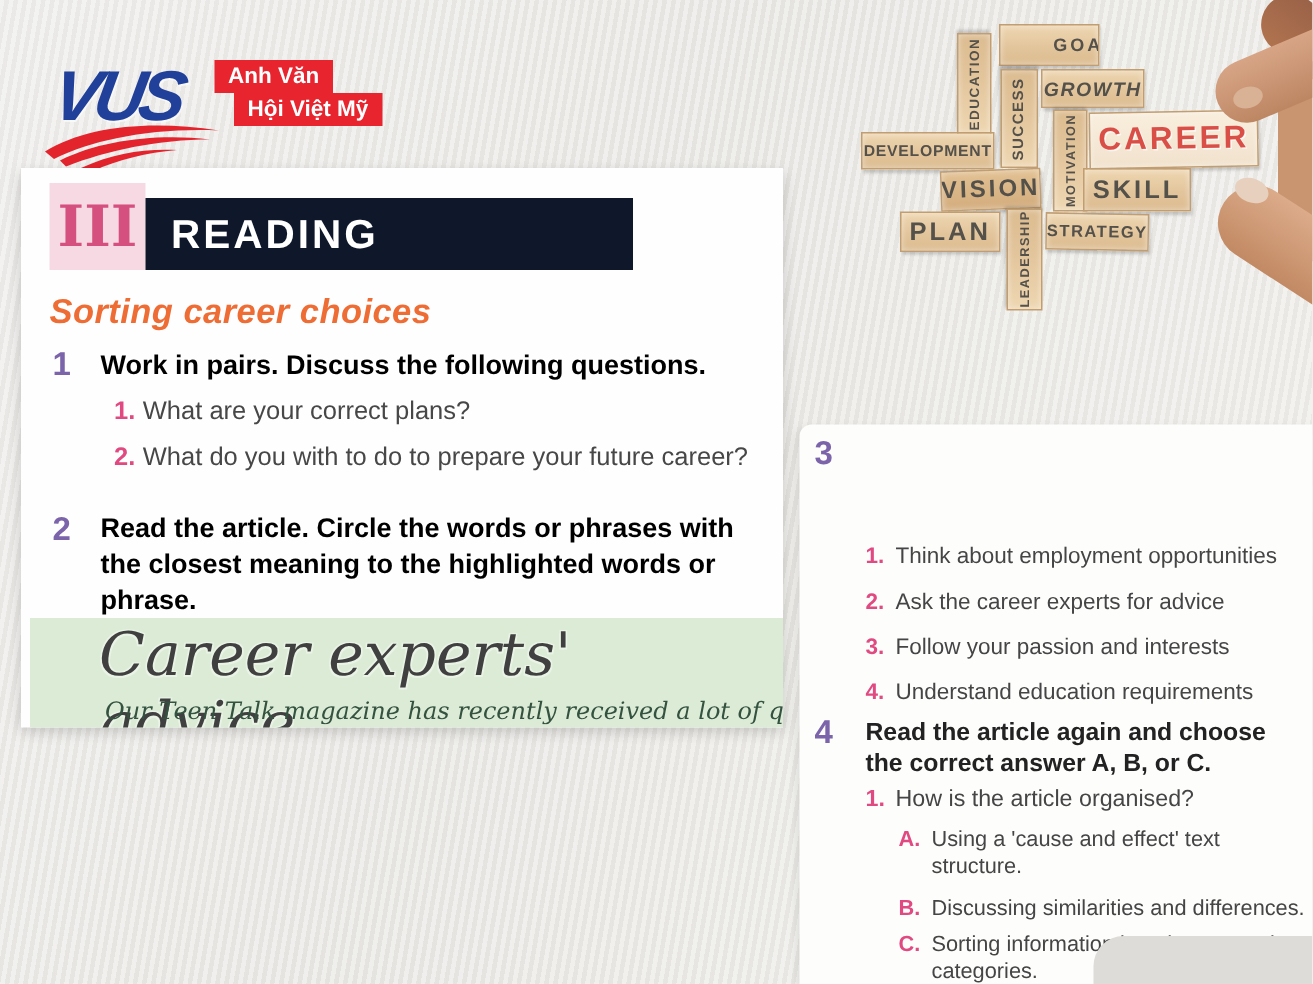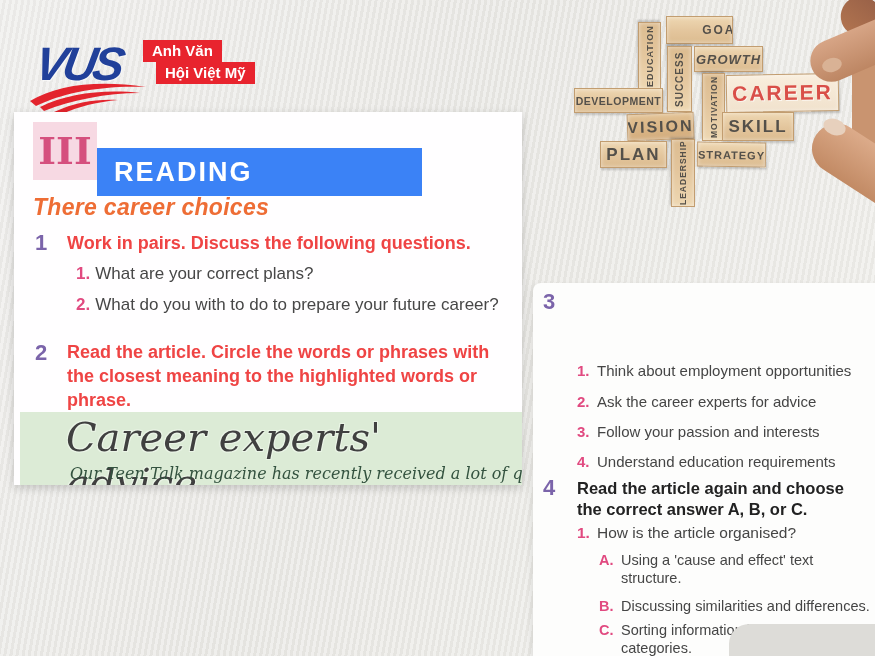--- a/index.html
+++ b/index.html
@@ -73,27 +73,27 @@
           background:#e7d0bd; transform:rotate(20deg); z-index:6; }
 
   
   .page { position:absolute; left:14px; top:112px; width:508px; height:373px;
           background:#fffeff; box-shadow:0 3px 9px rgba(0,0,0,.18); overflow:hidden; }
   .hdr-roman-box { position:absolute; left:19px; top:10px; width:64px; height:58px;
           background:#f7d9e3; display:flex; align-items:center; justify-content:center; }
   .hdr-roman { font-family:"DejaVu Serif", serif; font-weight:bold; font-size:38px;
           color:#d5507e; line-height:1; }
   .hdr-bar { position:absolute; left:83px; top:20px; width:325px; height:48px;
-          background:#3b82f6; display:flex; align-items:center;margin-top:16px; }
+          background:#0f172a; display:flex; align-items:center; }
   .hdr-title { color:#fff; font-weight:bold; font-size:27px; letter-spacing:2px; padding-left:17px; }
   .topic { position:absolute; left:19px; top:82px; color:#ee6d35; font-weight:bold;
           font-style:italic; font-size:23px; letter-spacing:.3px; }
 
   .ex-num { position:absolute; color:#7b64aa; font-weight:bold; font-size:22px; }
-  .ex-text { position:absolute; color:#ef4444; font-weight:bold; font-size:18px; line-height:1.33; }
+  .ex-text { position:absolute; color:#000000; font-weight:bold; font-size:18px; line-height:1.33; }
   .p-ex1-num { left:21px; top:118px; }
   .p-ex1-text { left:53px; top:120px; width:450px; white-space:nowrap; }
   .qrow { position:absolute; display:flex; white-space:nowrap; font-size:17px; color:#474747; }
   .qrow .qn { color:#e14a80; font-weight:bold; margin-right:5px; }
   .p-q1 { left:62px; top:152px; }
   .p-q2 { left:62px; top:183px; width:460px; overflow:hidden; }
   .p-ex2-num { left:21px; top:228px; }
   .p-ex2-text { left:53px; top:229px; width:452px; }
 
   .article-band { position:absolute; left:6px; top:300px; width:502px; height:73px;
@@ -167,21 +167,21 @@
   <div class="hand-part thumb"></div>
   <div class="hand-part nail-thumb"></div>
 
   <div class="page">
     <div class="hdr-roman-box">
       <span class="hdr-roman">III</span>
     </div>
     <div class="hdr-bar">
       <span class="hdr-title">READING</span>
     </div>
-    <div class="topic">There career choices</div>
+    <div class="topic">Sorting career choices</div>
 
     <div class="ex-num p-ex1-num">1</div>
     <div class="ex-text p-ex1-text">Work in pairs. Discuss the following questions.</div>
 
     <div class="qrow p-q1">
       <span class="qn">1.</span>
       <span>What are your correct plans?</span>
     </div>
     <div class="qrow p-q2">
       <span class="qn">2.</span>

